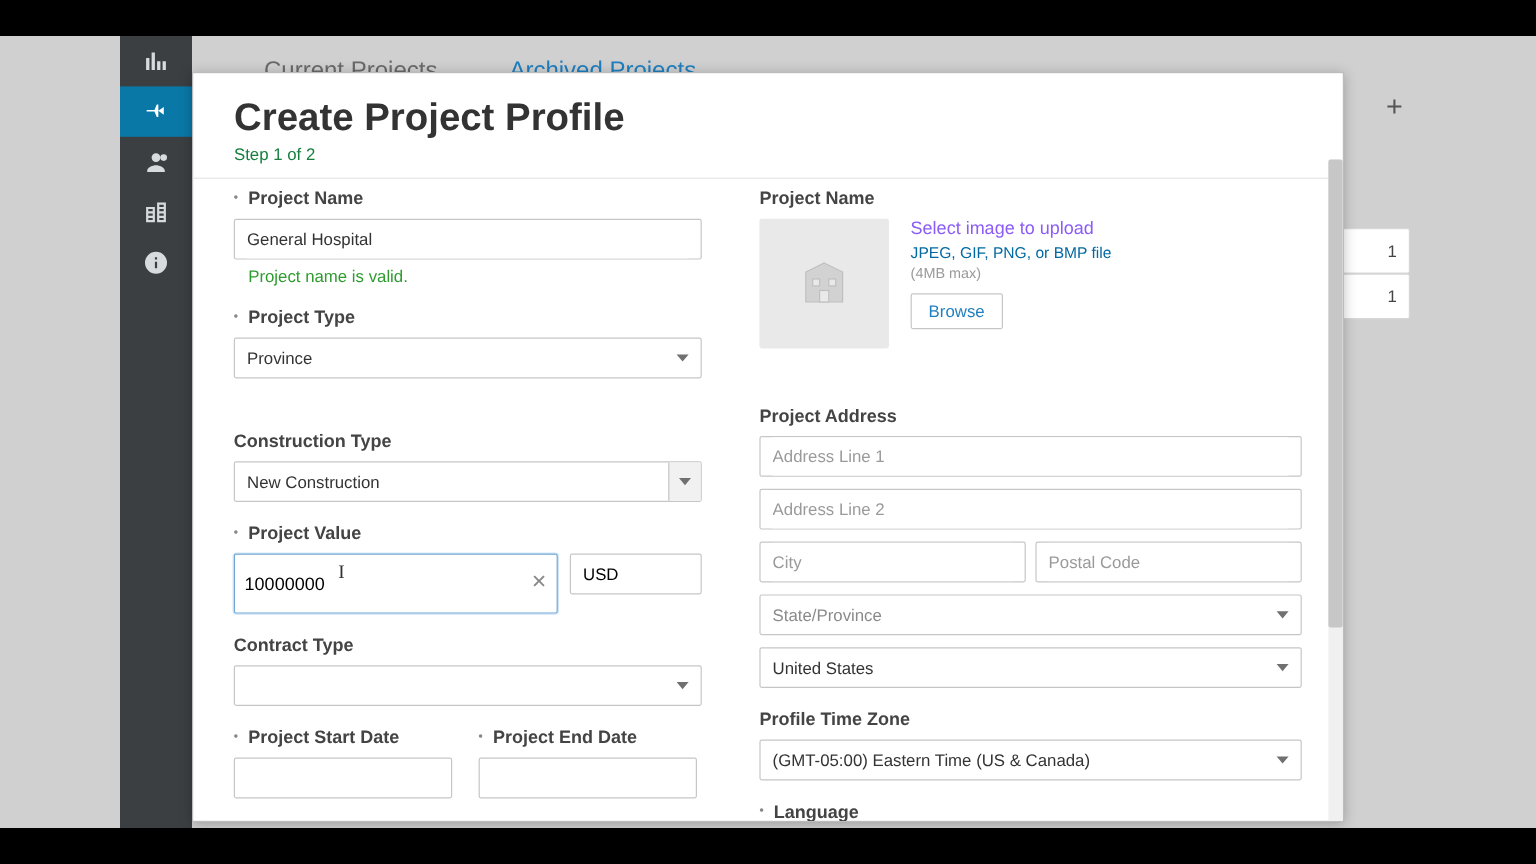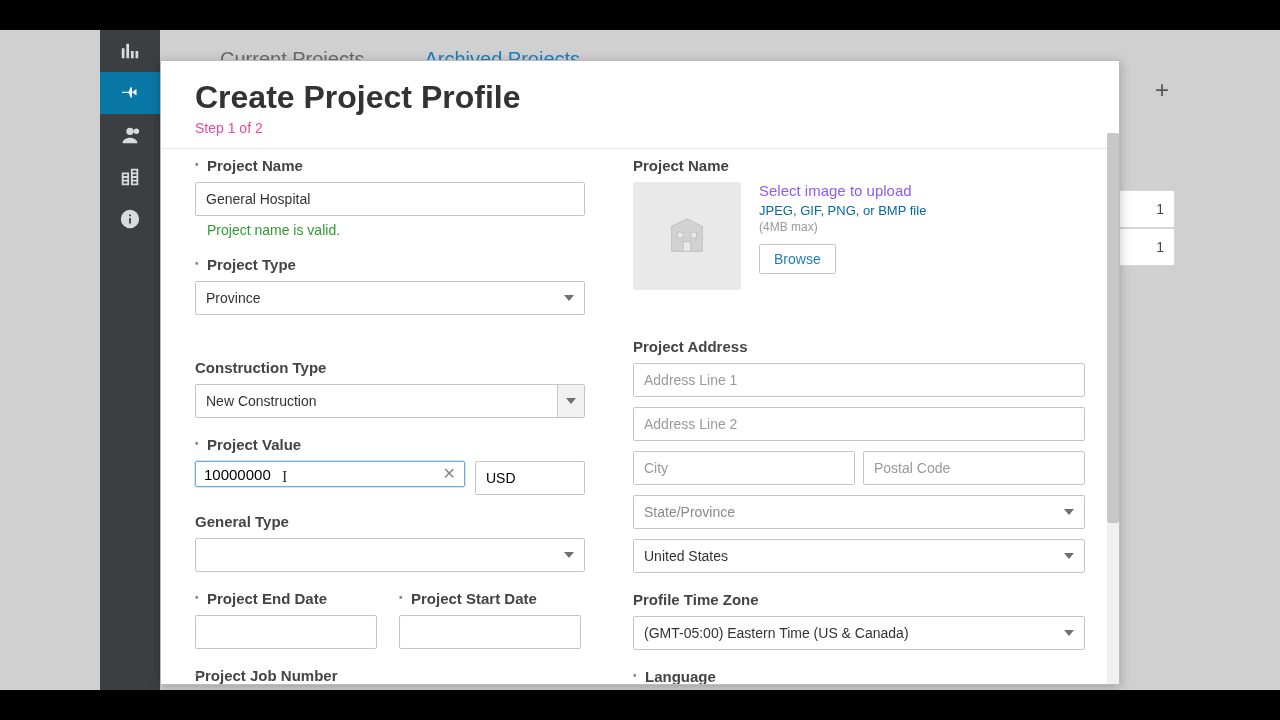--- a/index.html
+++ b/index.html
@@ -52,21 +52,21 @@
   
   .modal {
     position: absolute; top: 30px; left: 160px; width: 960px; height: 625px;
     background: #fff; border: 1px solid #bcbcbc; box-shadow: 0 2px 10px rgba(0,0,0,0.25);
     overflow: hidden;
   }
   .modal-header {
     padding: 18px 34px 12px 34px; border-bottom: 1px solid #e5e5e5;
   }
   .modal-title { font-size: 32px; font-weight: bold; color: #333; }
-  .modal-subtitle { font-size: 14px; color: #ec4899; margin-top: 4px; }
+  .modal-subtitle { font-size: 14px; color: #15803d; margin-top: 4px; }
 
   .modal-body {
     position: absolute; top: 72px; bottom: 0; left: 0; right: 0;
     overflow-y: auto; padding: 24px 34px 20px 34px;
   }
   
   .scroll-track {
     position:absolute; right:0; top:72px; bottom:0; width:12px; background:#f0f0f0;
   }
   .scroll-thumb {
@@ -103,21 +103,21 @@
   .select-control.alt-chev::after {
     content: ""; position:absolute; right:0; top:0; bottom:0; width:26px;
     background:#f1f1f1; border-left:1px solid #c6c6c6;
   }
   .select-control.alt-chev .chev { z-index:1; margin-right:-2px; }
 
   .valid-msg { color: #2e9b2e; font-size: 14px; margin-top: 6px; padding-left: 12px; }
 
   .value-row { display: flex; gap: 10px; }
   .value-input {
-    flex:1; height: 26px; border: 1px solid #6fa8d8; border-radius: 2px;
+    flex:1; height: 50px; border: 1px solid #6fa8d8; border-radius: 2px;
     display:flex; align-items:center; padding: 0 8px; position:relative;
     box-shadow: 0 0 0 1px rgba(111,168,216,0.3);
   }
   .value-input input { border:none; outline:none; font-size:15px; width: 80%; }
   .clear-x {
     position:absolute; right:8px; top:50%; transform:translateY(-50%);
     color:#888; font-size:16px; cursor:pointer; line-height:1;
   }
   .currency-select {
     width: 110px; height:34px; border:1px solid #c6c6c6; border-radius:2px;
@@ -260,34 +260,34 @@
                 <span class="clear-x">✕</span>
               </div>
               <div class="currency-select">
                 <span>USD</span>
                 <span class="chev"></span>
               </div>
             </div>
           </div>
 
           <div class="field">
-            <div class="field-label" style="padding-left:0">General Type</div>
+            <div class="field-label" style="padding-left:0">Contract Type</div>
             <div class="select-control">
               <span></span>
               <span class="chev"></span>
             </div>
           </div>
 
           <div class="date-row">
             <div class="date-field">
+              <div class="field-label required">Project Start Date</div>
+              <div class="control"></div>
+            </div>
+            <div class="date-field">
               <div class="field-label required">Project End Date</div>
-              <div class="control"></div>
-            </div>
-            <div class="date-field">
-              <div class="field-label required">Project Start Date</div>
               <div class="control"></div>
             </div>
           </div>
 
           <div class="partial-label" style="padding-left:0;">Project Job Number</div>
         </div>
 
         <div class="col-right">
           <div class="field">
             <div class="field-label" style="padding-left:0">Project Name</div>

